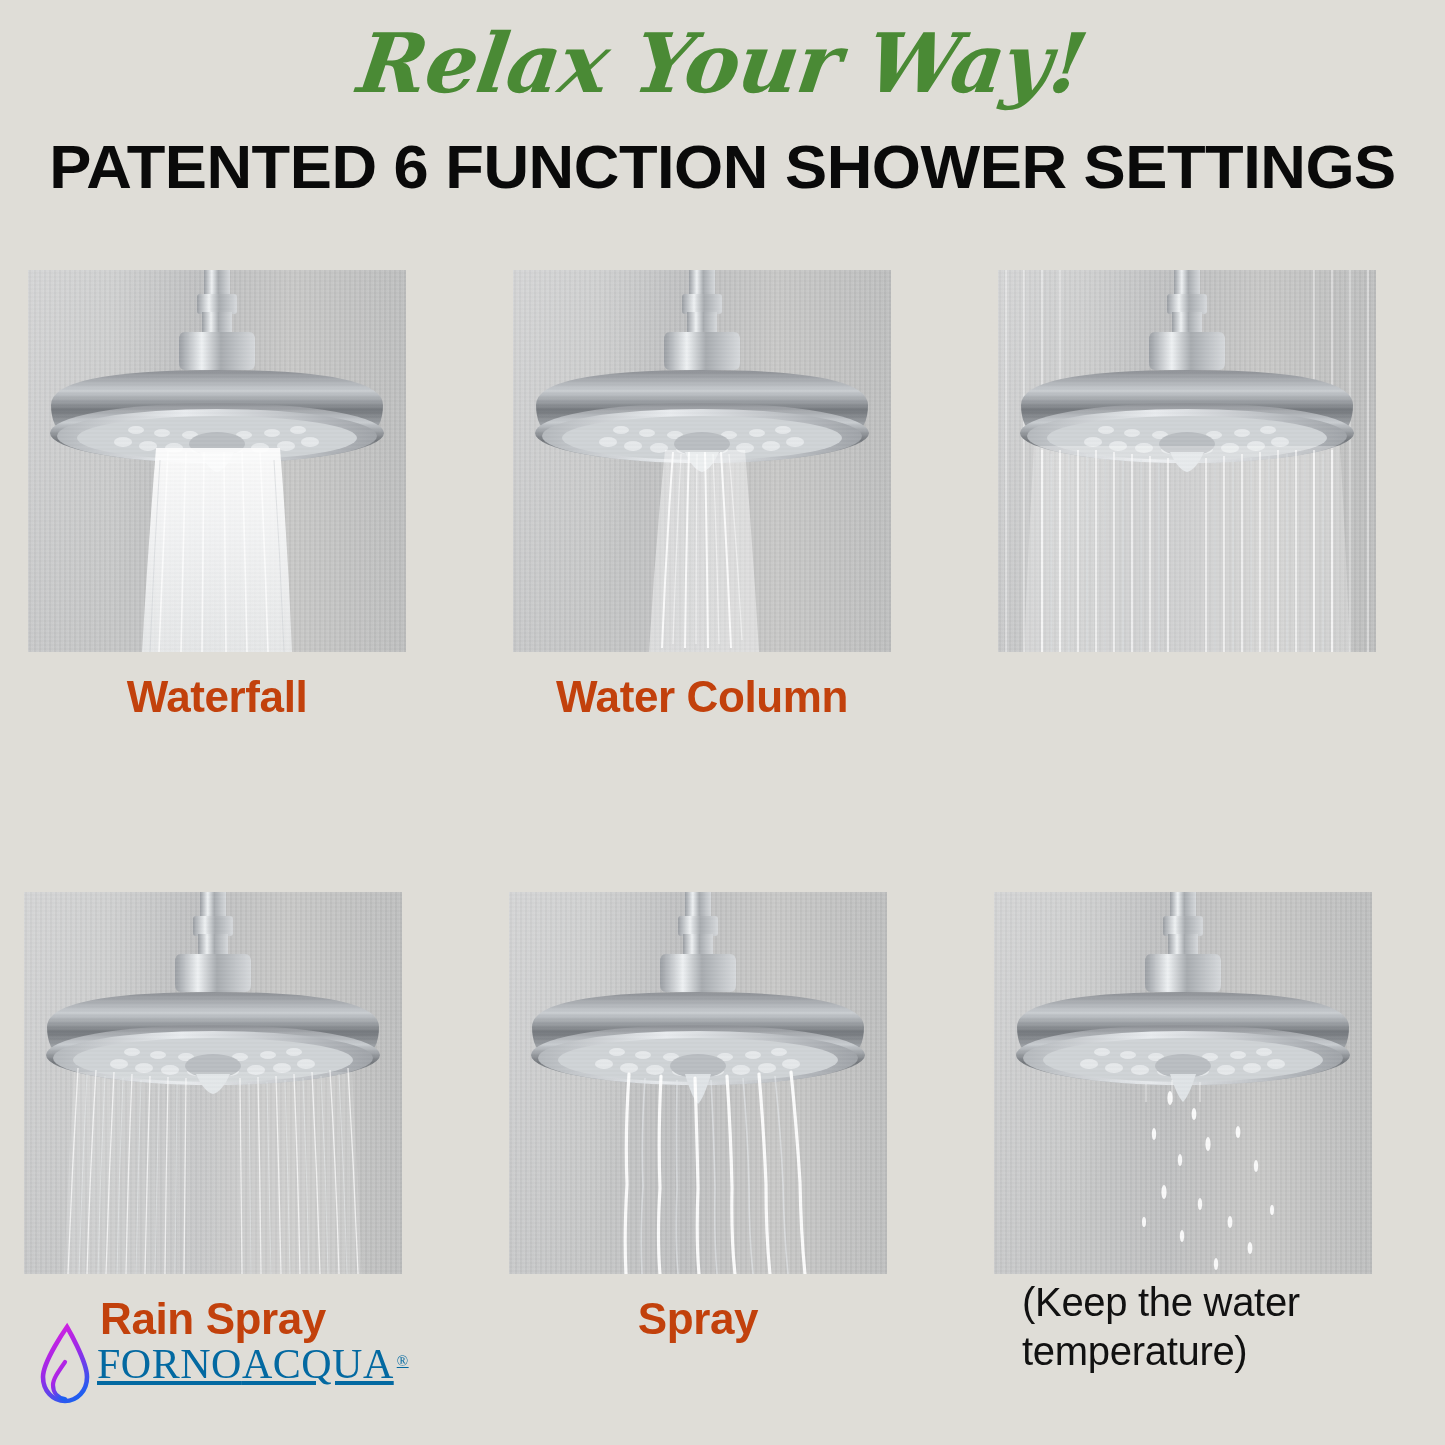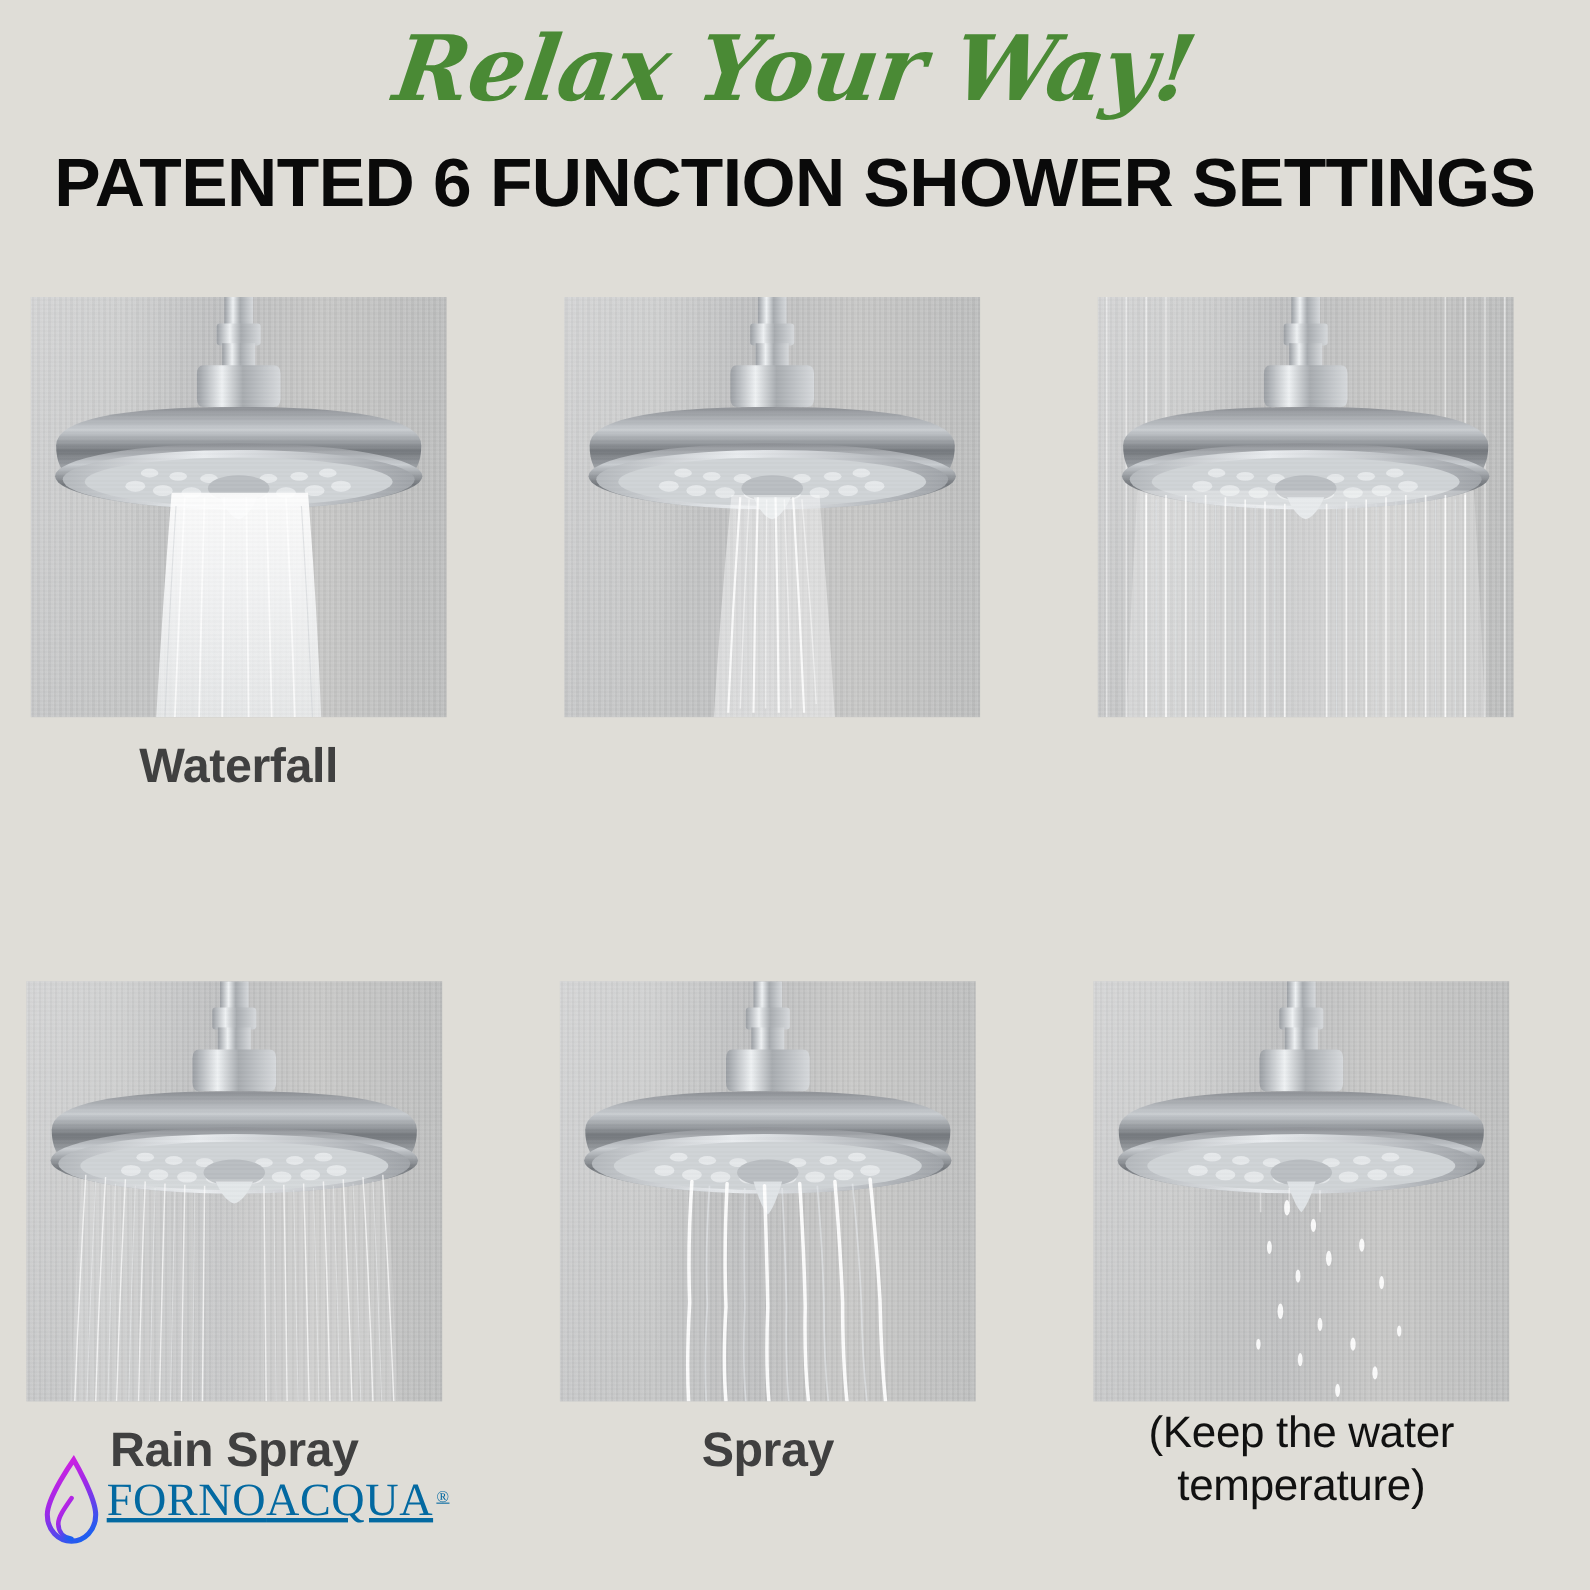--- a/index.html
+++ b/index.html
@@ -75,27 +75,27 @@
        rgba(0,0,0,0.02) 2px, rgba(0,0,0,0.02) 4px);
     opacity:.6;
   }
 
   .shot{position:absolute;inset:0;}
 
   .label{
     text-align:center;
     font-weight:700;
     font-size:44px;
-    color:#404040;
+    color:#c2410c;
     margin-top:22px;
     letter-spacing:-0.4px;
     line-height:1.05;
   }
   .sublabel{
-    text-align:center;
+    text-align:left;
     font-weight:400;
     font-size:40px;
     color:#111;
     line-height:1.22;
     margin-top:4px;
     padding:0 28px;
     letter-spacing:-0.3px;
   }
 
   
@@ -241,20 +241,21 @@
               <path d="M208 182 q6 98 10 196"></path>
           </g>
           <g stroke="#ffffff" stroke-opacity=".5" stroke-width="1.3" fill="none">
             <path d="M168 184 q-5 96 -8 190"></path>
               <path d="M184 184 q-1 96 -1 190"></path>
             <path d="M200 184 q4 96 6 190"></path>
               <path d="M216 184 q8 94 13 186"></path>
           </g>
         </svg>
       </div>
+      <div class="label">Water Column</div>
     </div>
 
     <div class="cell">
       <div class="tile">
         <svg class="shot" viewBox="0 0 378 382" preserveAspectRatio="none">
 
           <g stroke="#ffffff" stroke-opacity=".55" stroke-width="1.4" fill="none">
             <path d="M8 0 v382"></path>
               <path d="M26 0 v382"></path>
               <path d="M44 0 v382"></path>

